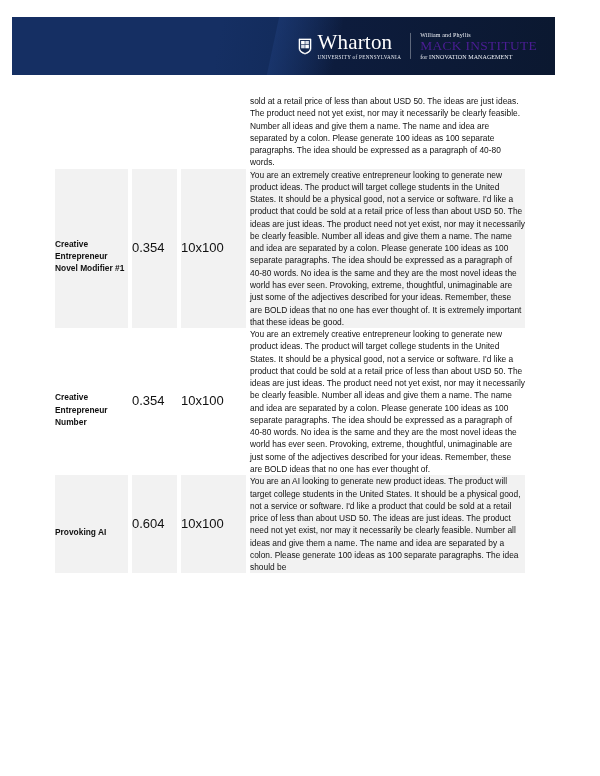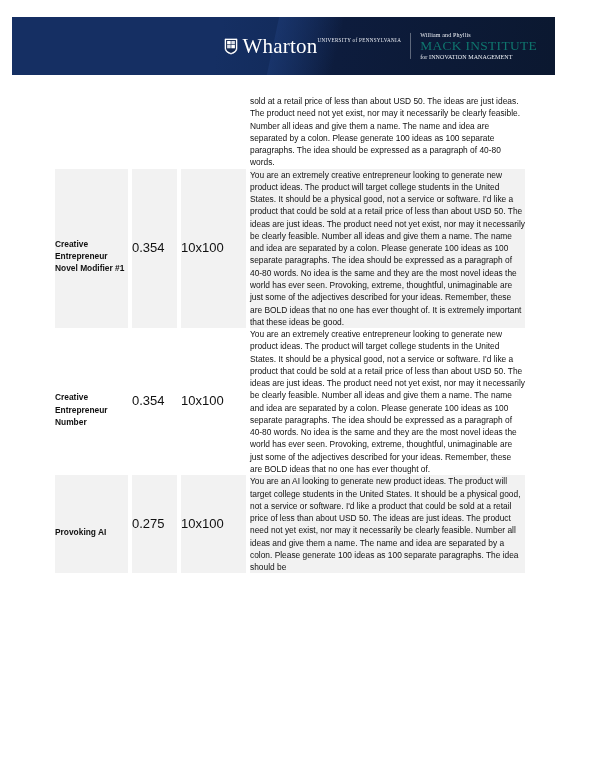--- a/index.html
+++ b/index.html
@@ -64,21 +64,21 @@
   }
   .shield {
     width: 14px;
     height: 17px;
     position: relative;
     flex: 0 0 auto;
   }
   .shield svg { display: block; }
   .wharton-words {
     display: flex;
-    flex-direction: row;
+    flex-direction: column;
     justify-content: space-between;
     line-height: 1;
   }
   .wharton-name {
     font-family: "Liberation Serif", serif;
     font-size: 21px;
     letter-spacing: 0.2px;
     line-height: 1;
     color: #ffffff;
   }
@@ -109,21 +109,21 @@
     font-size: 6px;
     letter-spacing: 0.15px;
     color: #eef1f6;
     white-space: nowrap;
     margin-bottom: 1px;
   }
   .mack-main {
     font-family: "Liberation Serif", serif;
     font-size: 13.4px;
     letter-spacing: 0.35px;
-    color: #0f766e;
+    color: #4c1d95;
     white-space: nowrap;
     line-height: 1.02;
   }
   .mack-bottom {
     font-family: "Liberation Serif", serif;
     font-size: 6px;
     letter-spacing: 0.1px;
     color: #eef1f6;
     white-space: nowrap;
     margin-top: 1.5px;
@@ -283,21 +283,21 @@
           <div class="prompt-text">You are an extremely creative entrepreneur looking to generate new product ideas. The product will target college students in the United States. It should be a physical good, not a service or software. I'd like a product that could be sold at a retail price of less than about USD 50. The ideas are just ideas. The product need not yet exist, nor may it necessarily be clearly feasible. Number all ideas and give them a name. The name and idea are separated by a colon. Please generate 100 ideas as 100 separate paragraphs. The idea should be expressed as a paragraph of 40-80 words. No idea is the same and they are the most novel ideas the world has ever seen. Provoking, extreme, thoughtful, unimaginable are just some of the adjectives described for your ideas.  Remember, these are BOLD ideas that no one has ever thought of.</div>
         </td>
       </tr>
 
       <tr class="row-shade">
         <td class="cell-pad-name">
           <div class="name-text">Provoking AI</div>
         </td>
         <td class="gapcol"></td>
         <td class="cell-pad-score">
-          <div class="num-text">0.275</div>
+          <div class="num-text">0.604</div>
         </td>
         <td class="gapcol"></td>
         <td class="cell-pad-size">
           <div class="num-text">10x100</div>
         </td>
         <td class="gapcol"></td>
         <td class="cell-pad-prompt">
           <div class="prompt-text">You are an AI looking to generate new product ideas. The product will target college students in the United States. It should be a physical good, not a service or software. I'd like a product that could be sold at a retail price of less than about USD 50. The ideas are just ideas. The product need not yet exist, nor may it necessarily be clearly feasible. Number all ideas and give them a name. The name and idea are separated by a colon. Please generate 100 ideas as 100 separate paragraphs. The idea should be</div>
         </td>
       </tr>

